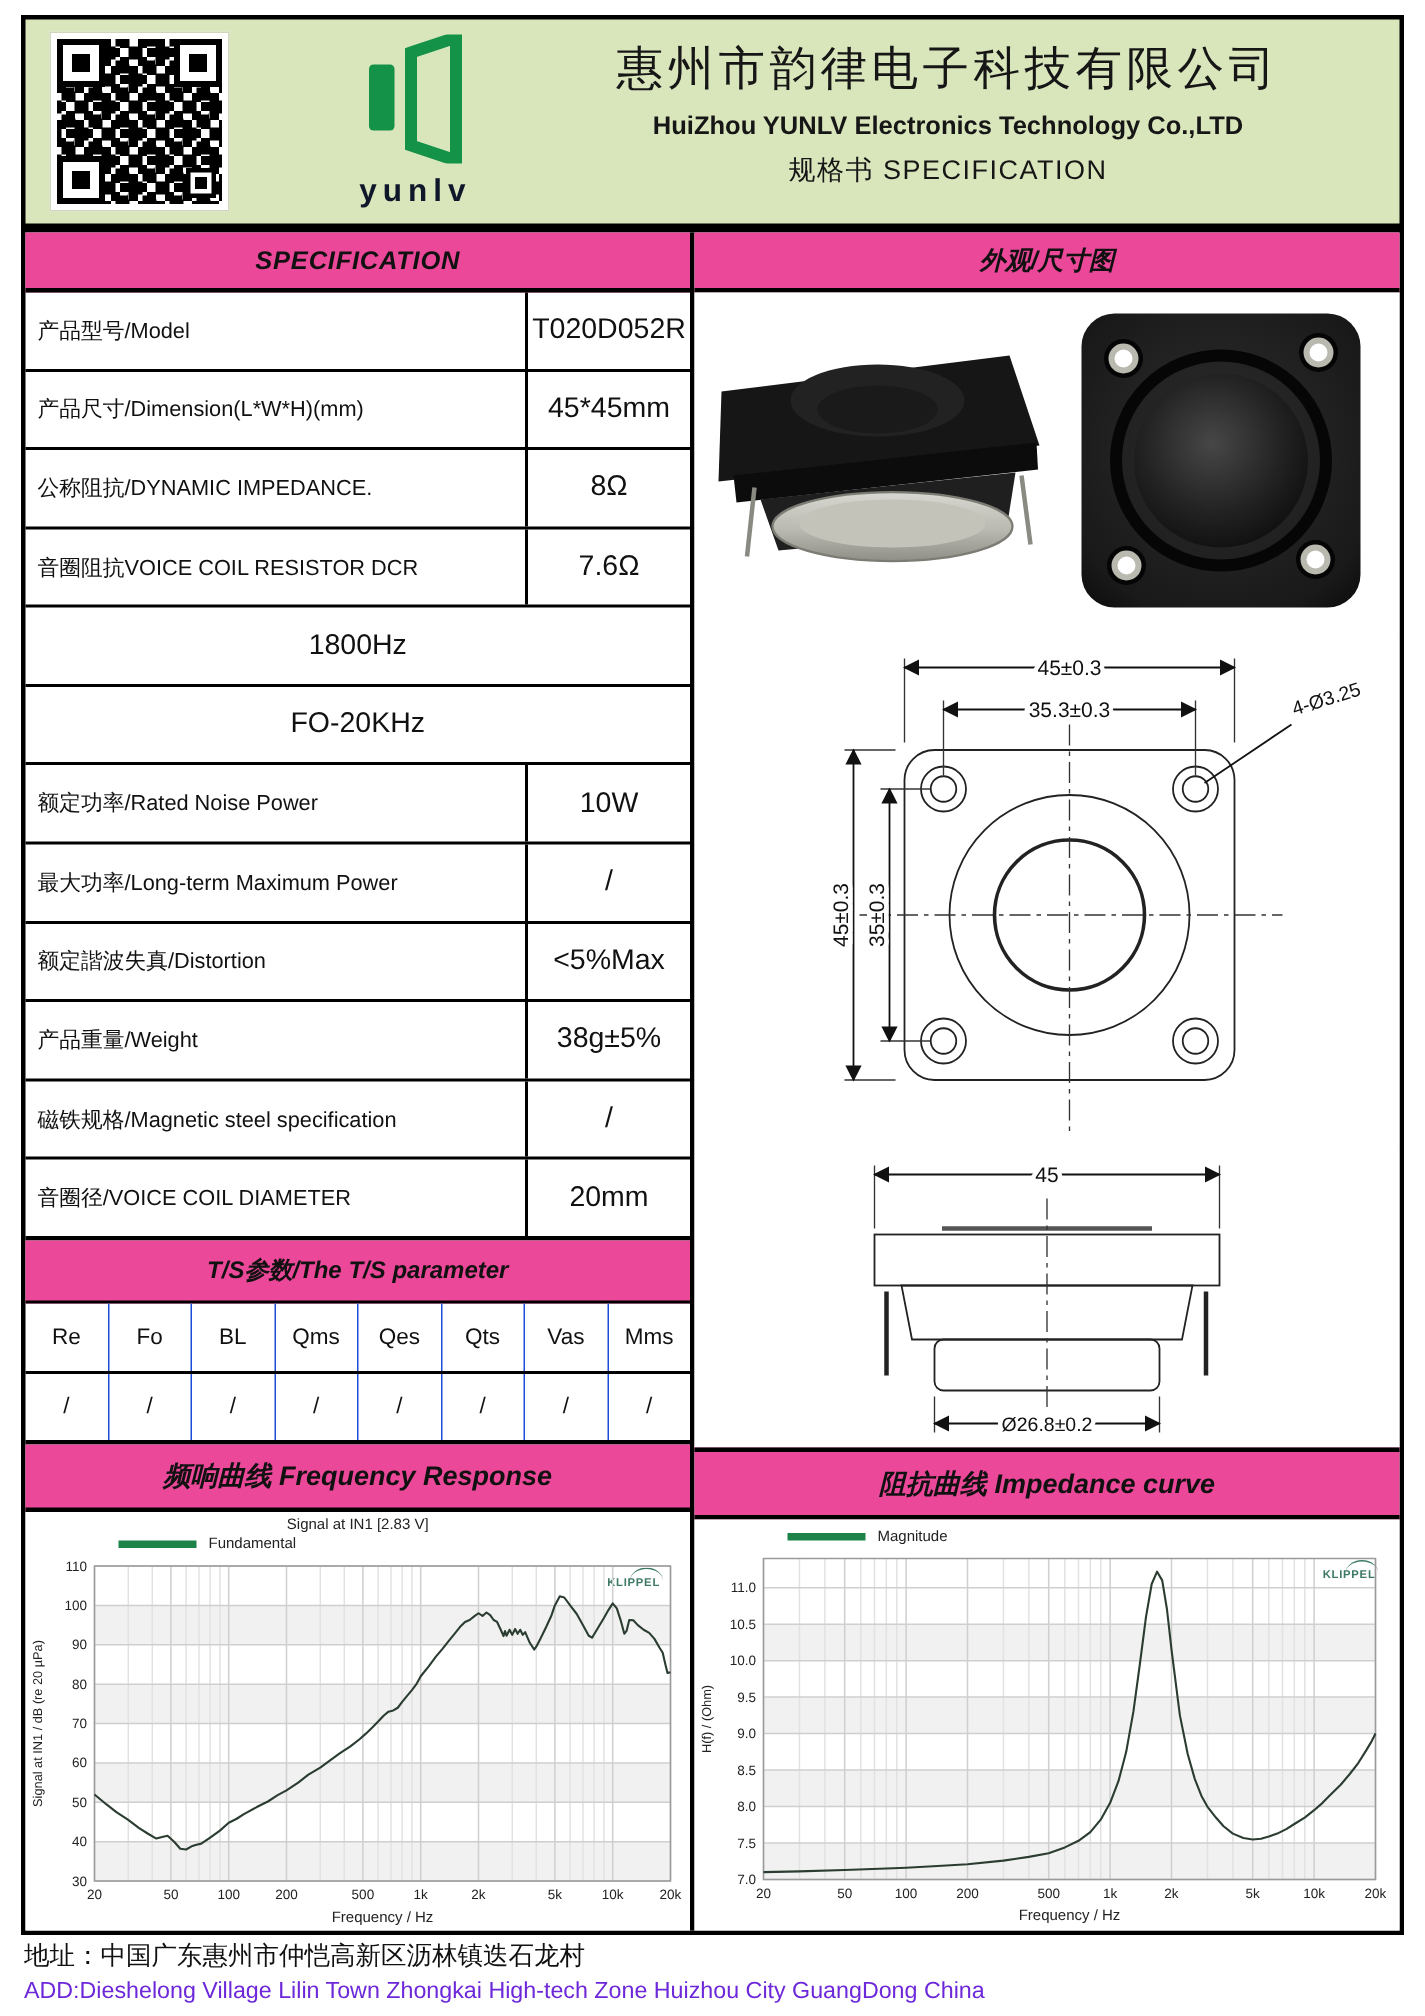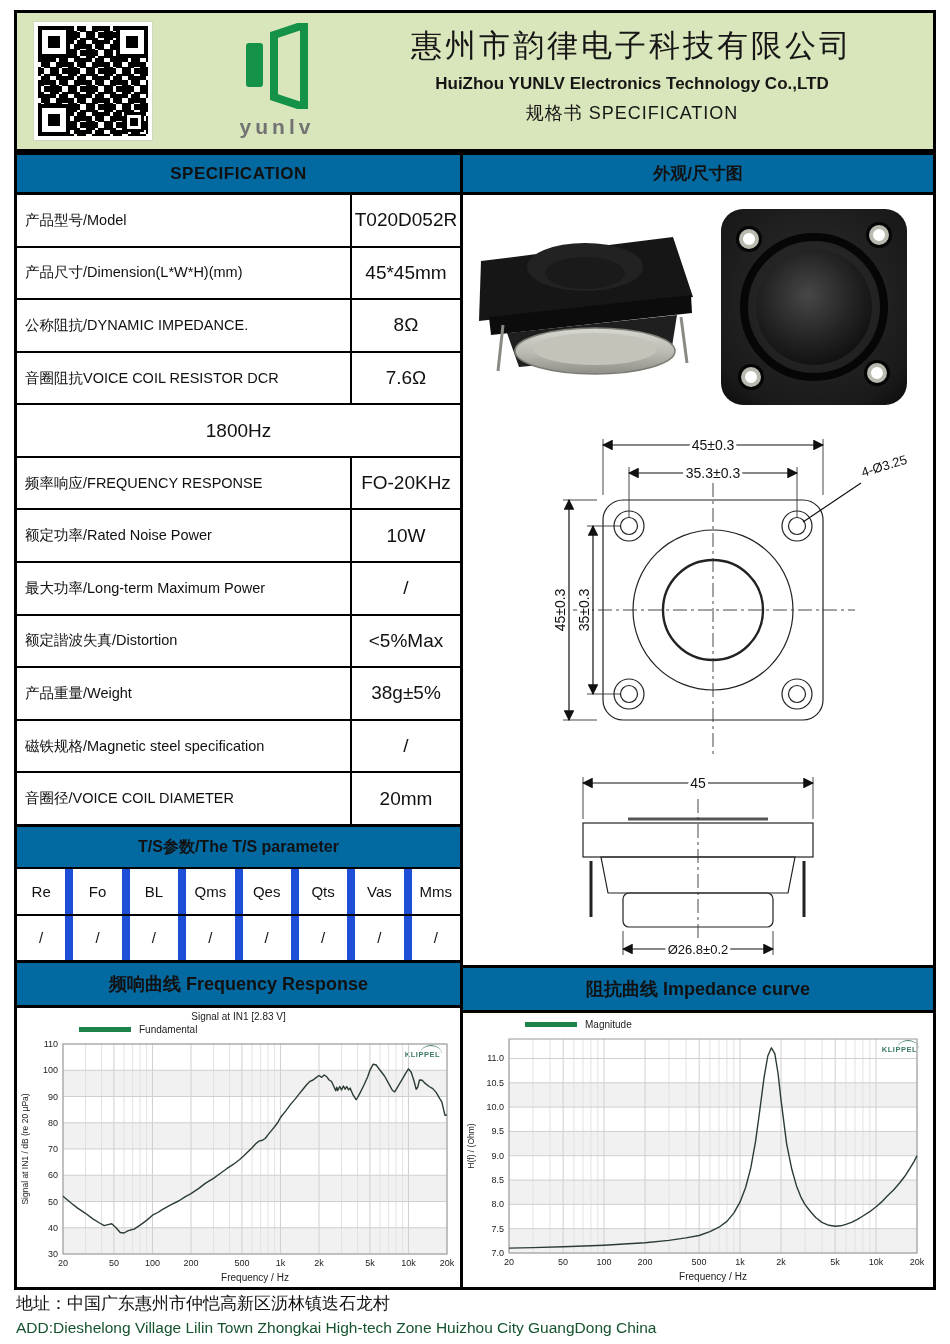--- a/index.html
+++ b/index.html
@@ -15,52 +15,52 @@
       repeating-conic-gradient(#000 0 25%,transparent 0 50%) 0 0/12px 12px,
       repeating-conic-gradient(#000 0 25%,transparent 0 50%) 3px 5px/18px 18px,
       #fff;}
   .finder{position:absolute;width:24px;height:24px;border:4px solid #000;background:#fff;}
   .finder::before{content:"";position:absolute;left:6px;top:6px;width:12px;height:12px;background:#000;}
   .finder.tl{left:4px;top:4px;} .finder.tr{right:4px;top:4px;} .finder.bl{left:4px;bottom:4px;}
   .finder.br{right:8px;bottom:8px;width:14px;height:14px;border-width:3px;}
   .finder.br::before{left:3px;top:3px;width:8px;height:8px;}
 
   .logo-wrap{position:absolute;left:205px;top:10px;width:110px;height:118px;text-align:center;}
-  .logo-text{margin-top:2px;font-size:21px;font-weight:bold;letter-spacing:4px;color:#737373;
+  .logo-text{margin-top:2px;font-size:21px;font-weight:bold;letter-spacing:4px;color:#0f172a;
              font-family:"Liberation Sans",sans-serif;}
   .header-titles{position:absolute;left:330px;top:0;width:570px;height:136px;
                  display:flex;flex-direction:column;align-items:center;justify-content:space-between;
                  padding:12px 0 24px 0;box-sizing:border-box;text-align:right;}
   .company-cn{font-size:31px;letter-spacing:3px;color:#161616;font-family:"Liberation Serif","DejaVu Serif",serif;}
   .company-en{font-size:17px;font-weight:bold;color:#161616;}
   .doc-title{font-size:18px;color:#161616;letter-spacing:1px;}
 
   
   .main-box{position:absolute;left:14px;top:152px;width:916px;height:1132px;border:3px solid #000;}
   .col-left{position:absolute;left:0;top:0;width:443px;height:1132px;border-right:3px solid #000;
             display:flex;flex-direction:column;box-sizing:content-box;}
   .col-right{position:absolute;left:446px;top:0;width:470px;height:1132px;display:flex;flex-direction:column;}
 
   .sec-title{display:flex;align-items:center;justify-content:center;font-weight:bold;
-             border-bottom:3px solid #000;box-sizing:border-box;background:#0369a1;}
+             border-bottom:3px solid #000;box-sizing:border-box;background:#ec4899;font-style:italic;}
   .spec-title{height:40px;font-size:17px;letter-spacing:.5px;}
   .app-title{height:40px;font-size:17px;}
 
   .spec-rows{height:632px;display:flex;flex-direction:column;}
   .spec-row{flex:1;display:flex;border-bottom:2px solid #000;box-sizing:border-box;}
   .spec-row:last-child{border-bottom:3px solid #000;}
   .spec-label{width:335px;border-right:2px solid #000;display:flex;align-items:center;
               padding:0 6px 0 8px;font-size:14.5px;box-sizing:border-box;}
   .spec-value{flex:1;display:flex;align-items:center;justify-content:center;font-size:19px;}
 
   .ts-title{height:42px;font-size:16px;border-bottom:2px solid #000;}
   .ts-grid{height:94px;display:flex;flex-direction:column;border-bottom:3px solid #000;box-sizing:border-box;}
   .ts-row{flex:1;display:flex;}
   .ts-row:first-child{border-bottom:2px solid #000;}
-  .ts-cell{flex:1;display:flex;align-items:center;justify-content:center;font-size:15px;border-right:8px solid #1d4ed8;}
+  .ts-cell{flex:1;display:flex;align-items:center;justify-content:center;font-size:15px;border-right:1px solid #1d4ed8;}
   .ts-cell:last-child{border-right:none;}
 
   .fr-title{height:45px;font-size:18px;border-bottom:3px solid #000;}
   .imp-title{height:48px;font-size:18px;border-top:3px solid #000;border-bottom:3px solid #000;}
 
   .chart-area{flex:1;position:relative;background:#fff;}
   .chart-top-title{position:absolute;left:0;right:0;top:3px;text-align:center;font-size:10px;color:#222;}
   .legend{position:absolute;display:flex;align-items:center;gap:8px;font-size:10px;color:#222;}
   .legend .swatch{width:52px;height:5px;}
   .klippel{position:absolute;font-size:7.5px;font-weight:bold;letter-spacing:.5px;color:#3c7a63;}
@@ -70,21 +70,21 @@
   .photos{height:230px;display:flex;align-items:center;justify-content:center;background:#fff;}
   .drawing{background:#fff;}
 
   .dimtext{font-size:14px;fill:#111;paint-order:stroke;stroke:#fff;stroke-width:6px;
            font-family:"Liberation Sans",sans-serif;}
   .dimtext.small{font-size:13px;}
 
   
   .footer{position:absolute;left:16px;top:1292px;width:920px;}
   .addr-cn{font-size:17px;color:#111;line-height:1.45;}
-  .addr-en{font-size:15.5px;color:#14532d;line-height:1.45;}
+  .addr-en{font-size:15.5px;color:#6d28d9;line-height:1.45;}
 </style>
 </head>
 <body>
 
 <div class="page">
 
   <div class="header-box">
     <div class="qr">
       <div class="qr-noise"></div>
       <div class="finder tl"></div>
@@ -124,21 +124,20 @@
             <div class="spec-value">8Ω</div>
           </div>
           <div class="spec-row">
             <div class="spec-label">音圈阻抗VOICE COIL RESISTOR DCR</div>
             <div class="spec-value">7.6Ω</div>
           </div>
           <div class="spec-row">
             <div class="spec-value">1800Hz</div>
           </div>
           <div class="spec-row">
-            <div class="spec-label">频率响应/FREQUENCY RESPONSE</div>
             <div class="spec-value">FO-20KHz</div>
           </div>
           <div class="spec-row">
             <div class="spec-label">额定功率/Rated Noise Power</div>
             <div class="spec-value">10W</div>
           </div>
           <div class="spec-row">
             <div class="spec-label">最大功率/Long-term Maximum Power</div>
             <div class="spec-value">/</div>
           </div>

